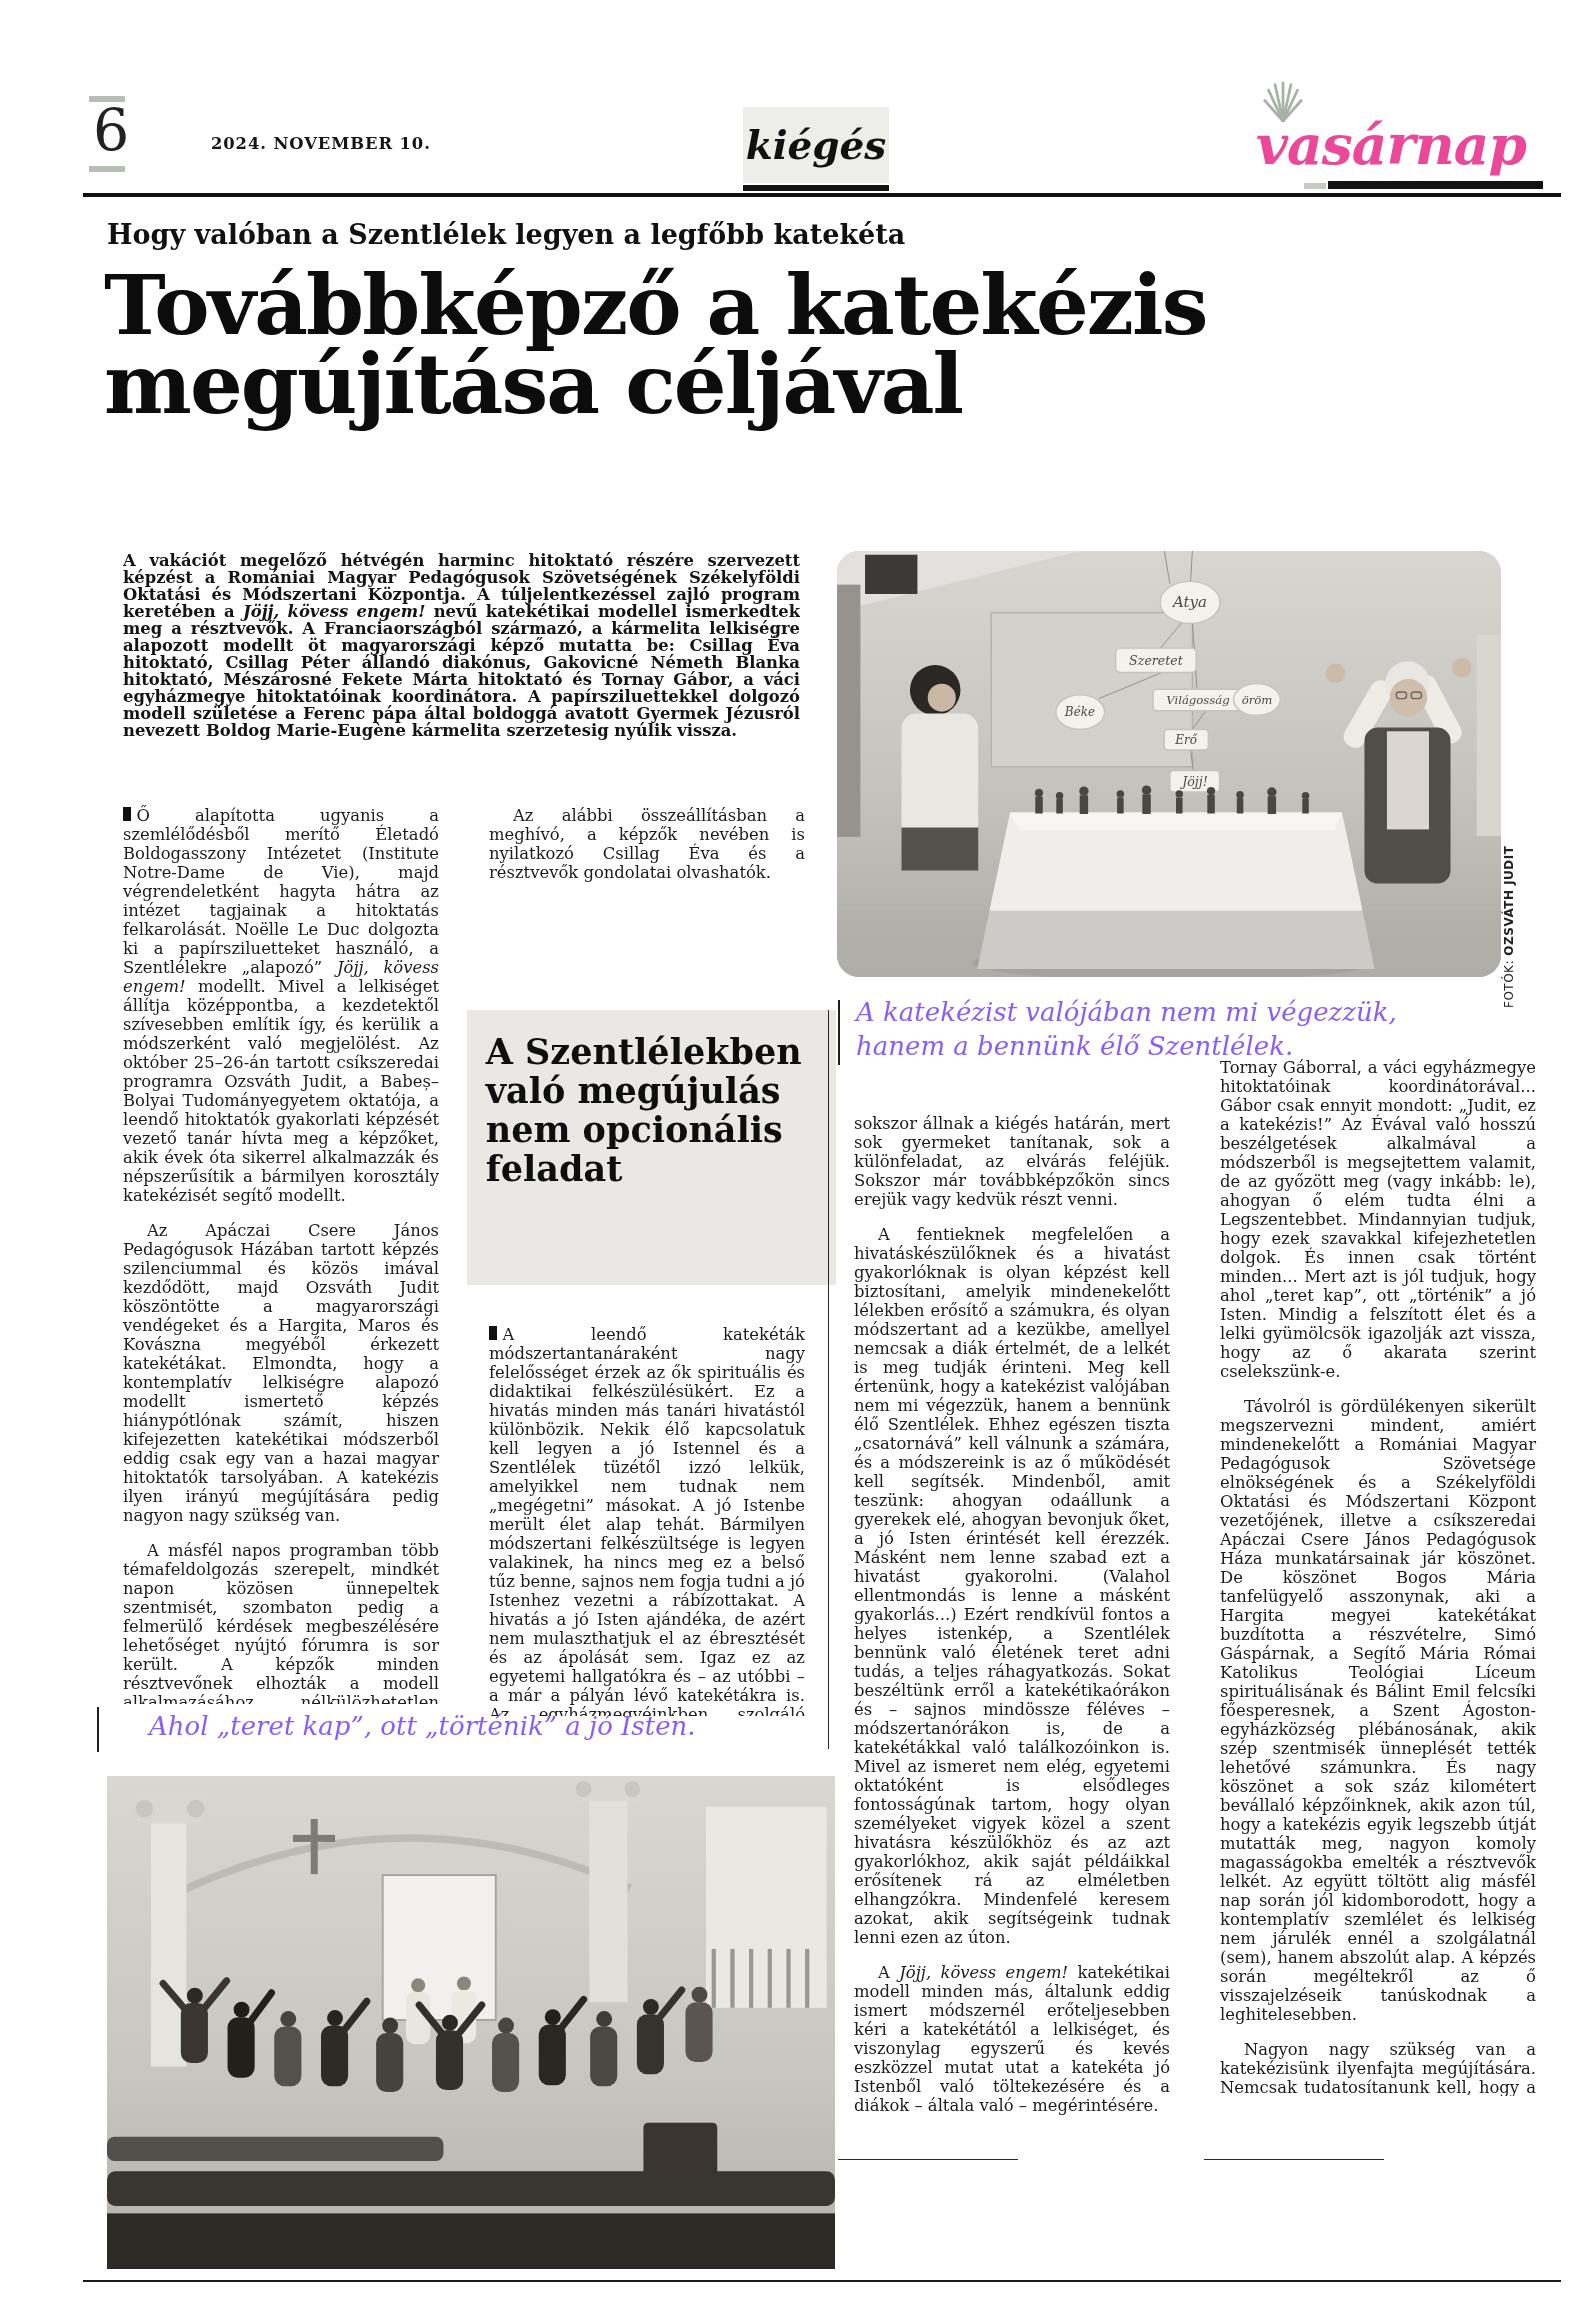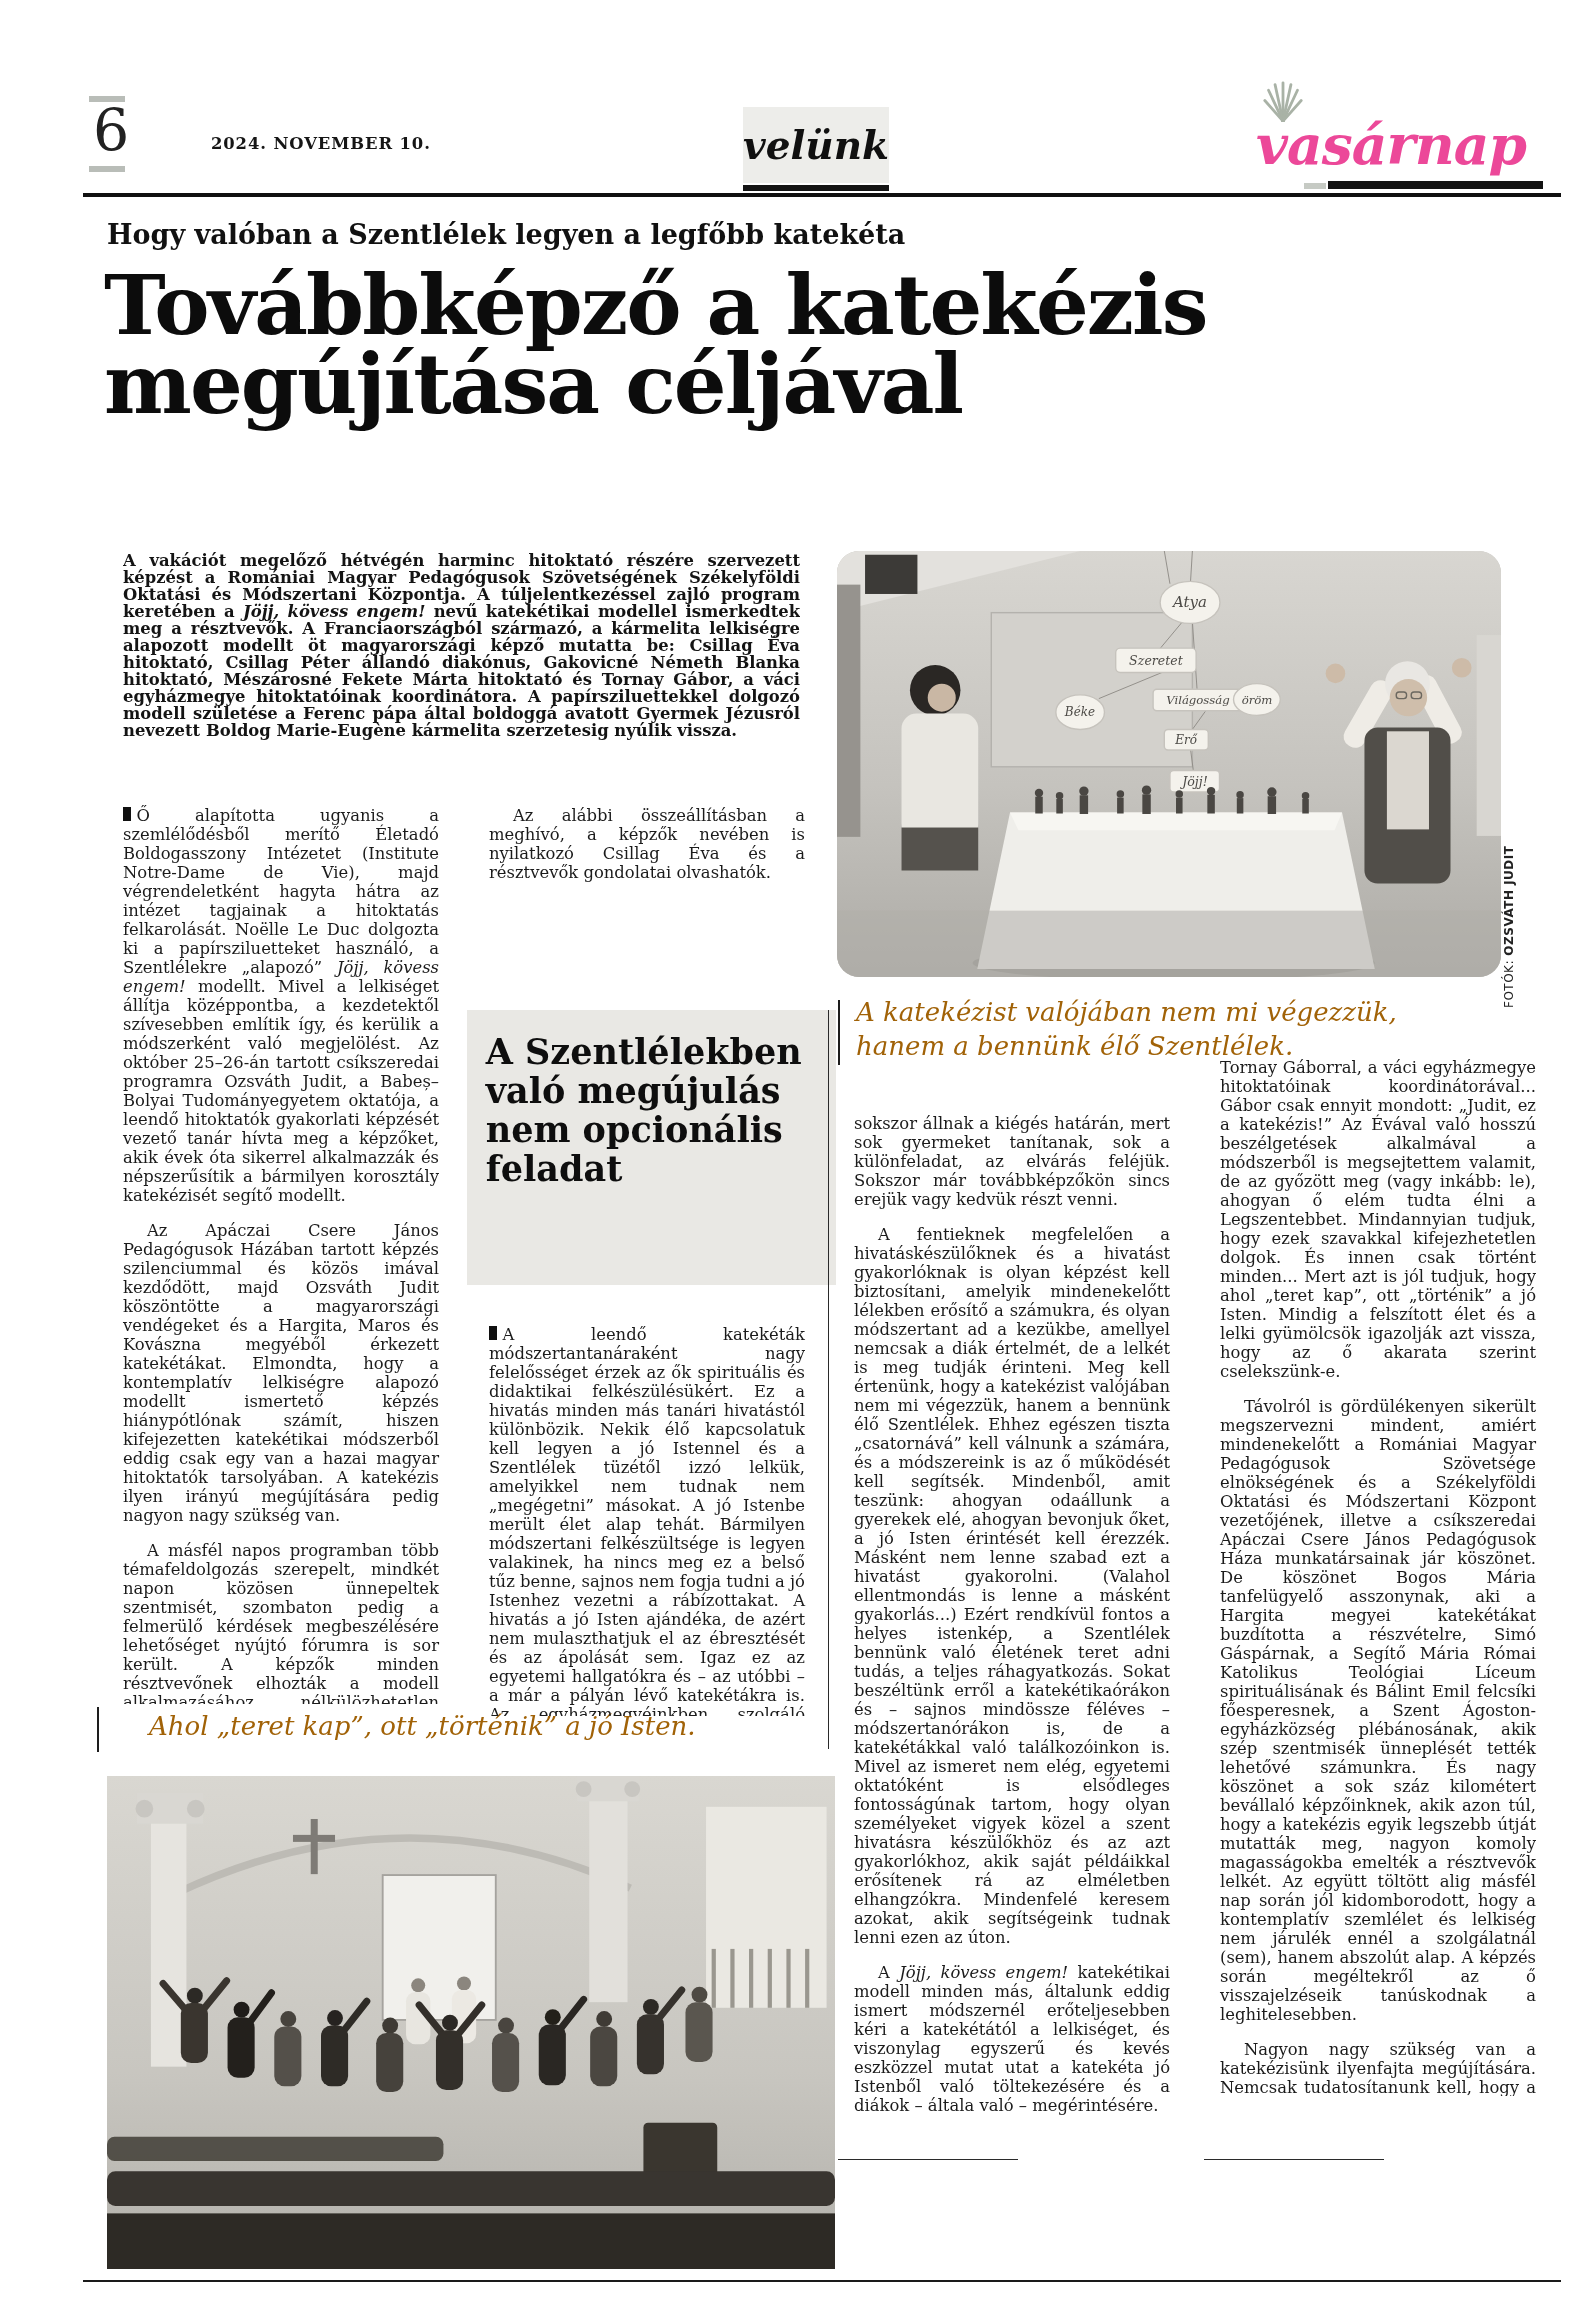--- a/index.html
+++ b/index.html
@@ -35,21 +35,21 @@
   #col3 { left:838px; top:1098px; height:1054px; }
   #col4 { left:1204px; top:1042px; height:1054px; }
 
   .subhead-box { position:absolute; left:467px; top:1010px; width:369px; height:275px; background:#e9e8e4; padding:21.5px 18.7px; }
   .subhead { font-size:35px; line-height:39px; font-weight:700; color:#0e0e0e; }
 
   .vert-divider { position:absolute; left:828px; top:1010px; width:1.4px; height:739px; background:#2a2a2a; }
   .end-rule { position:absolute; top:2159px; width:180px; height:1.4px; background:#2a2a2a; }
 
   
-  .quote { font-style:italic; font-size:26px; line-height:34px; color:#a16207; white-space:pre-line; }
+  .quote { font-style:italic; font-size:26px; line-height:34px; color:#8b5cf6; white-space:pre-line; }
   .qbar { position:absolute; width:2.3px; background:#1d1d1d; }
   #quote-right-text { position:absolute; left:856px; top:995px; width:701px; }
   #qbar-right { left:838px; top:1000px; height:65px; }
   #quote-left-text { position:absolute; left:149px; top:1709px; width:682px; }
   #qbar-left { left:97px; top:1707px; height:45px; }
 
   
   .photo { position:absolute; overflow:hidden; background:#c7c5c0; }
   #photo-top { left:837px; top:551px; width:664px; height:426px;border-radius:22px; }
   #photo-bottom { left:107px; top:1776px; width:728px; height:493px; }
@@ -62,21 +62,21 @@
 </style>
 </head>
 <body>
 
 <header>
   <div class="pn-bar" style="top:96px"></div>
   <div class="pagenum">6</div>
   <div class="pn-bar" style="top:166px"></div>
   <div class="date">2024. NOVEMBER 10.</div>
   <div class="section-box">
-    <span class="section-label">velünk</span>
+    <span class="section-label">kiégés</span>
   </div>
   <div class="section-underline"></div>
   <svg class="brand-star" width="42" height="42" viewBox="0 0 90 90">
     <g stroke="#a9b2a6" stroke-width="6" stroke-linecap="round">
       <line x1="45" y1="88" x2="45" y2="6"></line>
         <line x1="45" y1="88" x2="14" y2="22"></line>
         <line x1="45" y1="88" x2="76" y2="22"></line>
       <line x1="45" y1="88" x2="28" y2="10"></line>
         <line x1="45" y1="88" x2="62" y2="10"></line>
       <line x1="45" y1="88" x2="6" y2="44"></line>

